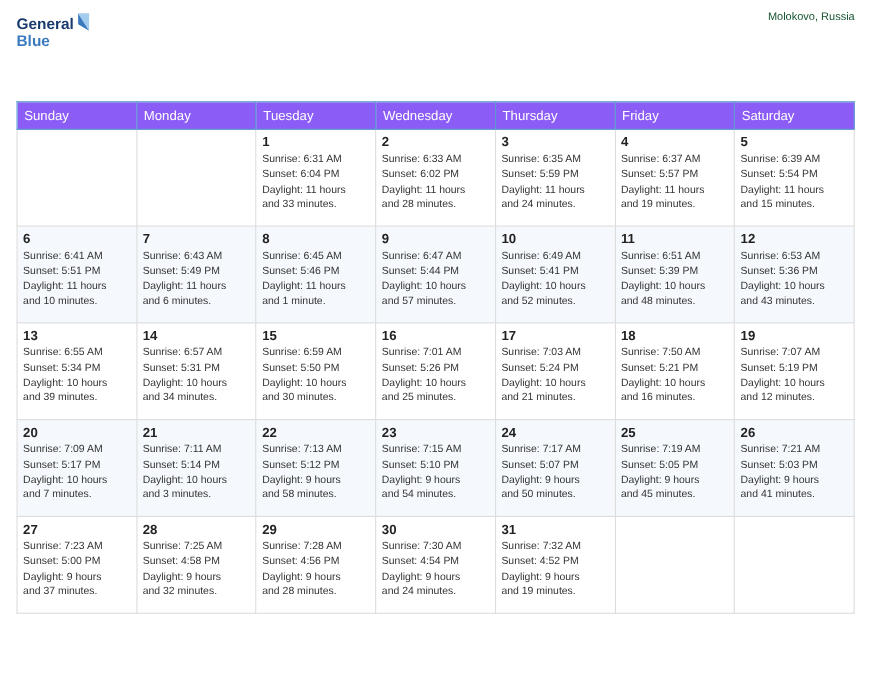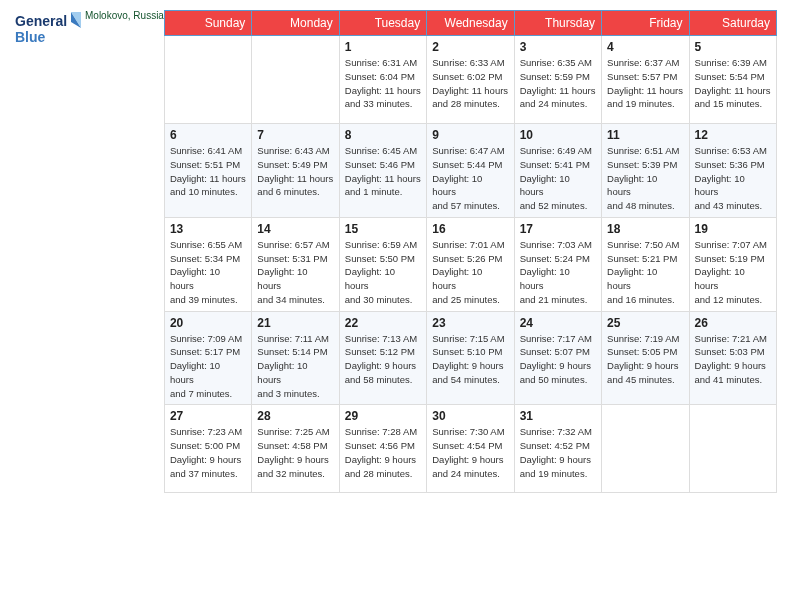--- a/index.html
+++ b/index.html
@@ -8,21 +8,22 @@
       background: #fff;
       width: 792px;
       height: 612px;
       overflow: hidden;
     }
     .container {
       width: 792px;
       height: 439px;
       padding: 10px 15px;
       display: flex;
-      flex-direction: row;
+      flex-direction: column;
+      gap: 36px;
     }
     .header {
       display: flex;
       justify-content: space-between;
       align-items: flex-start;
       margin-bottom: 8px;
     }
     .logo {
       display: flex;
       align-items: center;
@@ -79,22 +80,21 @@
     .empty-cell {
       background: #f9f9f9;
     }
     tr:nth-child(even) td {
       background: #f5f8fc;
     }
     tr:nth-child(odd) td {
       background: #ffffff;
     }
     .calendar thead tr th {
-      background: #ef4444;
-      text-align: right;
+      background: #8b5cf6;
     }
   </style>
 </head>
 <body>
 
 <div class="container">
   <div class="header">
     <div class="logo">
         <svg width="70" height="38" viewBox="0 0 70 38">
           <text x="0" y="16" font-size="14" font-weight="bold" fill="#1a3a6e">General</text>

